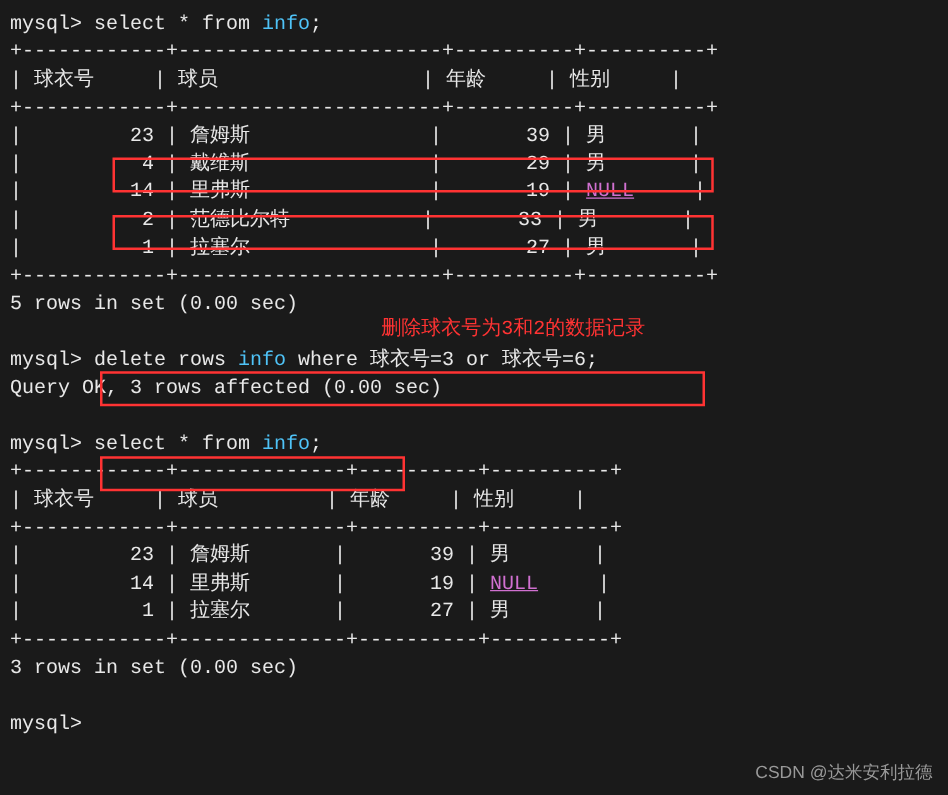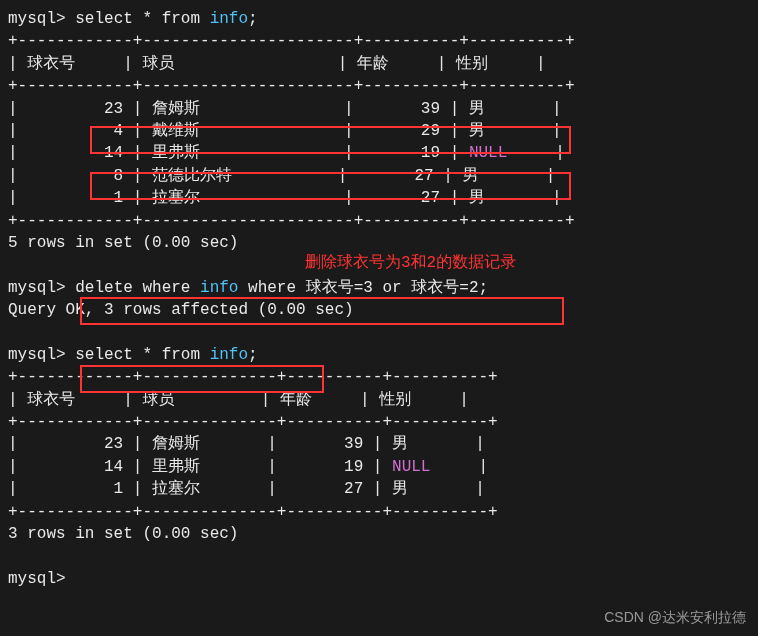--- a/index.html
+++ b/index.html
@@ -13,21 +13,21 @@
     height: 620px;
     overflow: hidden;
     position: relative;
     line-height: 1.4;
   }
   .term-line {
     white-space: pre;
     font-family: inherit;
   }
   .kw-blue { color: #4fc3f7; }
-  .kw-null { color: #d070d0; }
+  .kw-null { color: #d070d0; text-decoration: underline; }
   .annotation {
     color: #ff3333;
     position: absolute;
   }
   .redbox {
     position: absolute;
     border: 2px solid #ff3333;
     pointer-events: none;
   }
   .watermark {
@@ -43,26 +43,26 @@
 </head>
 <body>
 
 <div class="term-line"><span>mysql&gt;</span> <span>select * from </span><span class="kw-blue">info</span><span>;</span></div>
 <div class="term-line">+------------+----------------------+----------+----------+</div>
 <div class="term-line">| 球衣号     | 球员                 | 年龄     | 性别     |</div>
 <div class="term-line">+------------+----------------------+----------+----------+</div>
 <div class="term-line">|         23 | 詹姆斯               |       39 | 男       |</div>
 <div class="term-line">|          4 | 戴维斯               |       29 | 男       |</div>
 <div class="term-line"><span>|         14 | 里弗斯               |       19 | </span><span class="kw-null">NULL</span><span>     |</span></div>
-<div class="term-line">|          8 | 范德比尔特           |       27 | 男       |</div>
+<div class="term-line">|          2 | 范德比尔特           |       33 | 男       |</div>
 <div class="term-line">|          1 | 拉塞尔               |       27 | 男       |</div>
 <div class="term-line">+------------+----------------------+----------+----------+</div>
 <div class="term-line">5 rows in set (0.00 sec)</div>
 <div class="term-line"> </div>
-<div class="term-line"><span>mysql&gt;</span> <span>delete where </span><span class="kw-blue">info</span><span> where 球衣号=3 or 球衣号=2;</span></div>
+<div class="term-line"><span>mysql&gt;</span> <span>delete rows </span><span class="kw-blue">info</span><span> where 球衣号=3 or 球衣号=6;</span></div>
 <div class="term-line">Query OK, 3 rows affected (0.00 sec)</div>
 <div class="term-line"> </div>
 <div class="term-line"><span>mysql&gt;</span> <span>select * from </span><span class="kw-blue">info</span><span>;</span></div>
 <div class="term-line">+------------+--------------+----------+----------+</div>
 <div class="term-line">| 球衣号     | 球员         | 年龄     | 性别     |</div>
 <div class="term-line">+------------+--------------+----------+----------+</div>
 <div class="term-line">|         23 | 詹姆斯       |       39 | 男       |</div>
 <div class="term-line"><span>|         14 | 里弗斯       |       19 | </span><span class="kw-null">NULL</span><span>     |</span></div>
 <div class="term-line">|          1 | 拉塞尔       |       27 | 男       |</div>
 <div class="term-line">+------------+--------------+----------+----------+</div>

